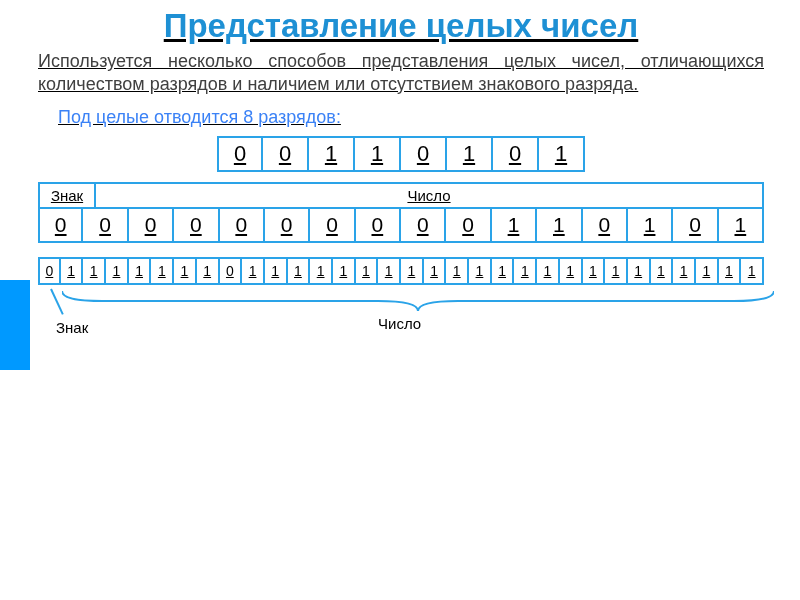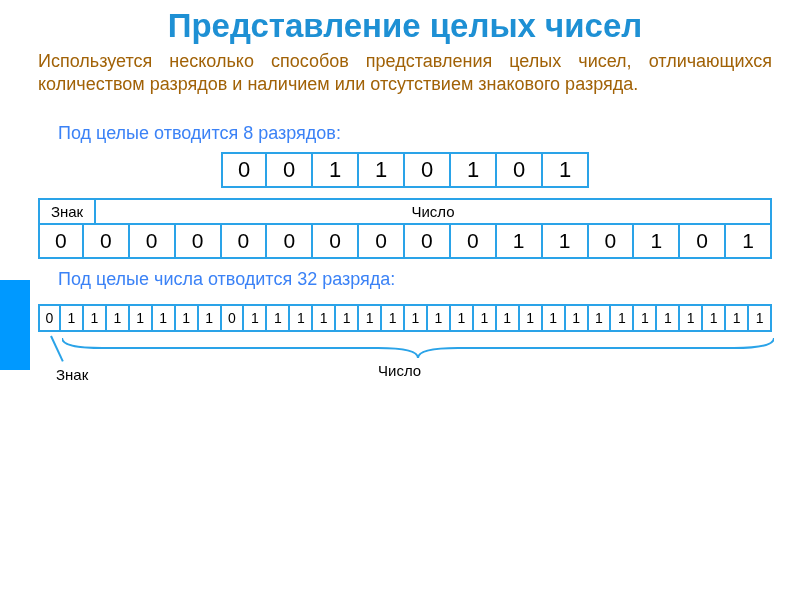--- a/index.html
+++ b/index.html
@@ -10,36 +10,37 @@
     position: relative;
     overflow: hidden;
   }
   .sidebar {
     position: absolute;
     left: 0; top: 280px;
     width: 30px; height: 90px;
     background: #0099ff;
   }
   .content {
-    padding: 8px 28px 8px 38px;
+    padding: 8px 36px 8px 38px;
+    text-decoration: underline;
   }
   h1 {
     color: #1e90d4;
     font-size: 33px;
     font-weight: bold;
     text-align: center;
     line-height: 1.1;
     margin-bottom: 6px;
   }
   .intro {
     font-size: 18px;
-    color: #a16207;
+    color: #404040;
     text-align: justify;
     line-height: 1.25;
-    margin-bottom: 28px;
+    margin-bottom: 12px;
   }
   .sub {
     font-size: 18px;
     color: #3b82f6;
     margin: 10px 0 8px 20px;
   }
   .bits8 {
     display: flex;
     justify-content: center;
     margin-bottom: 10px;
@@ -162,21 +163,20 @@
         <div class="cell">0</div>
         <div class="cell">1</div>
         <div class="cell">1</div>
         <div class="cell">0</div>
         <div class="cell">1</div>
         <div class="cell">0</div>
         <div class="cell">1</div>
       </div>
   </div>
 
-  <p class="sub">Под целые числа отводится 32 разряда:</p>
   <div class="bits32" id="bits32">
       <div class="cell">0</div>
       <div class="cell">1</div>
       <div class="cell">1</div>
       <div class="cell">1</div>
       <div class="cell">1</div>
       <div class="cell">1</div>
       <div class="cell">1</div>
       <div class="cell">1</div>
       <div class="cell">0</div>

